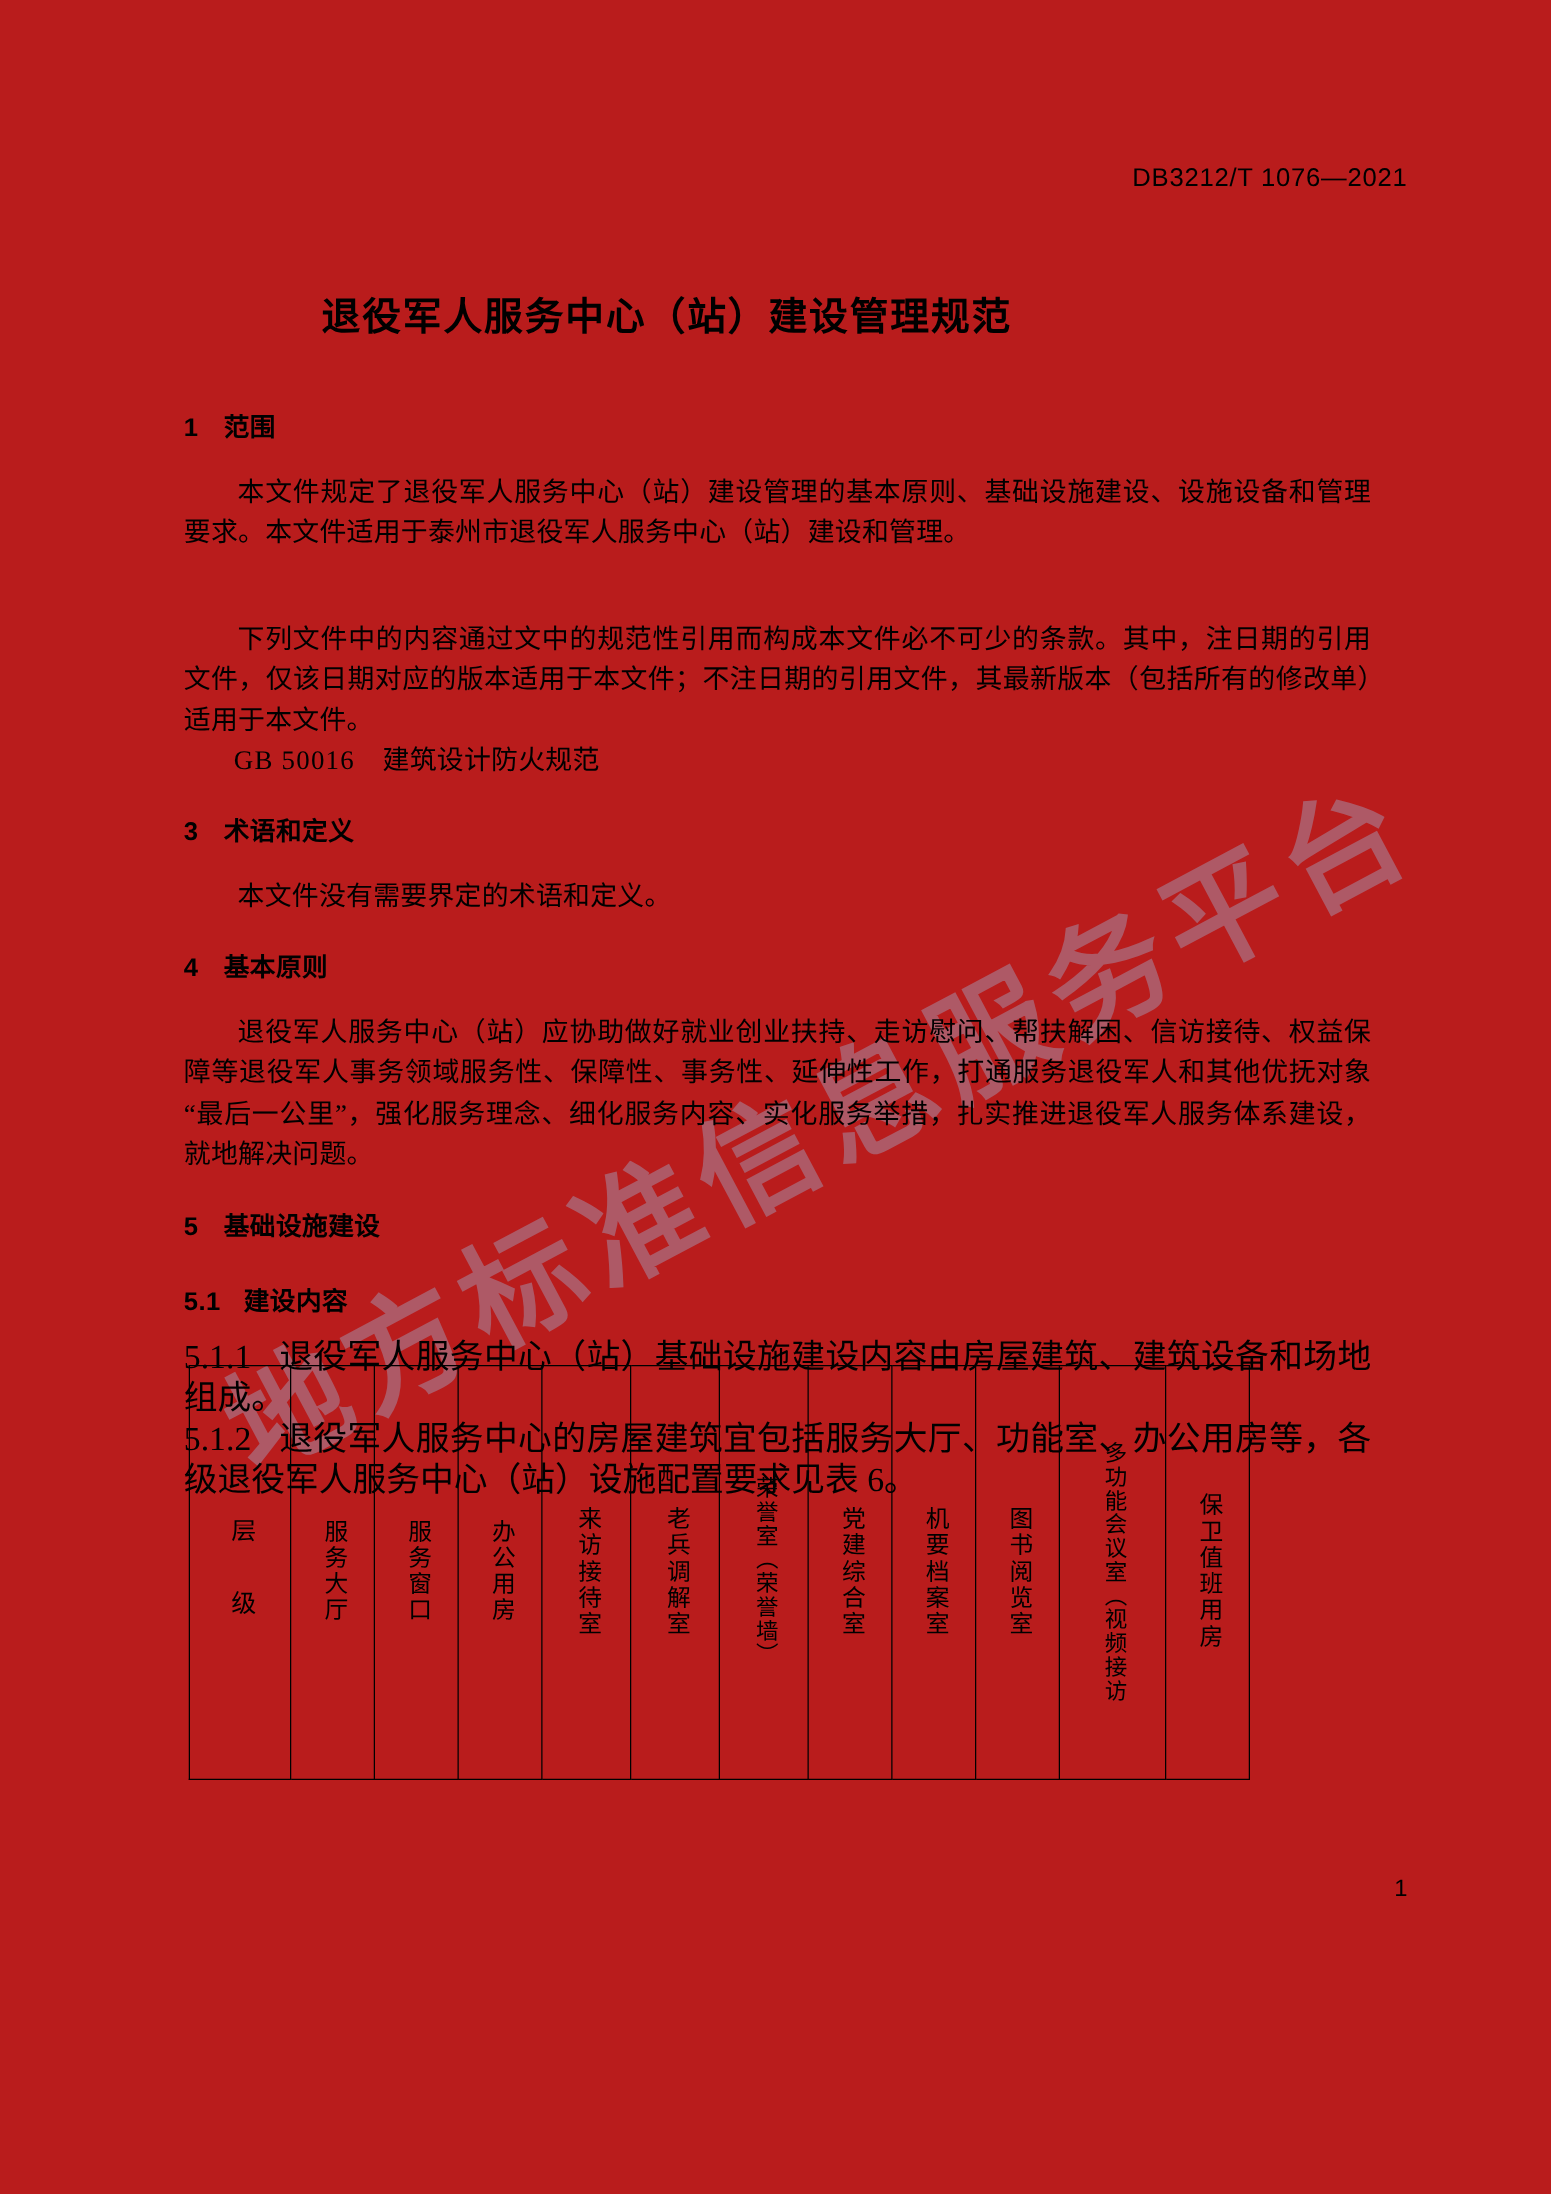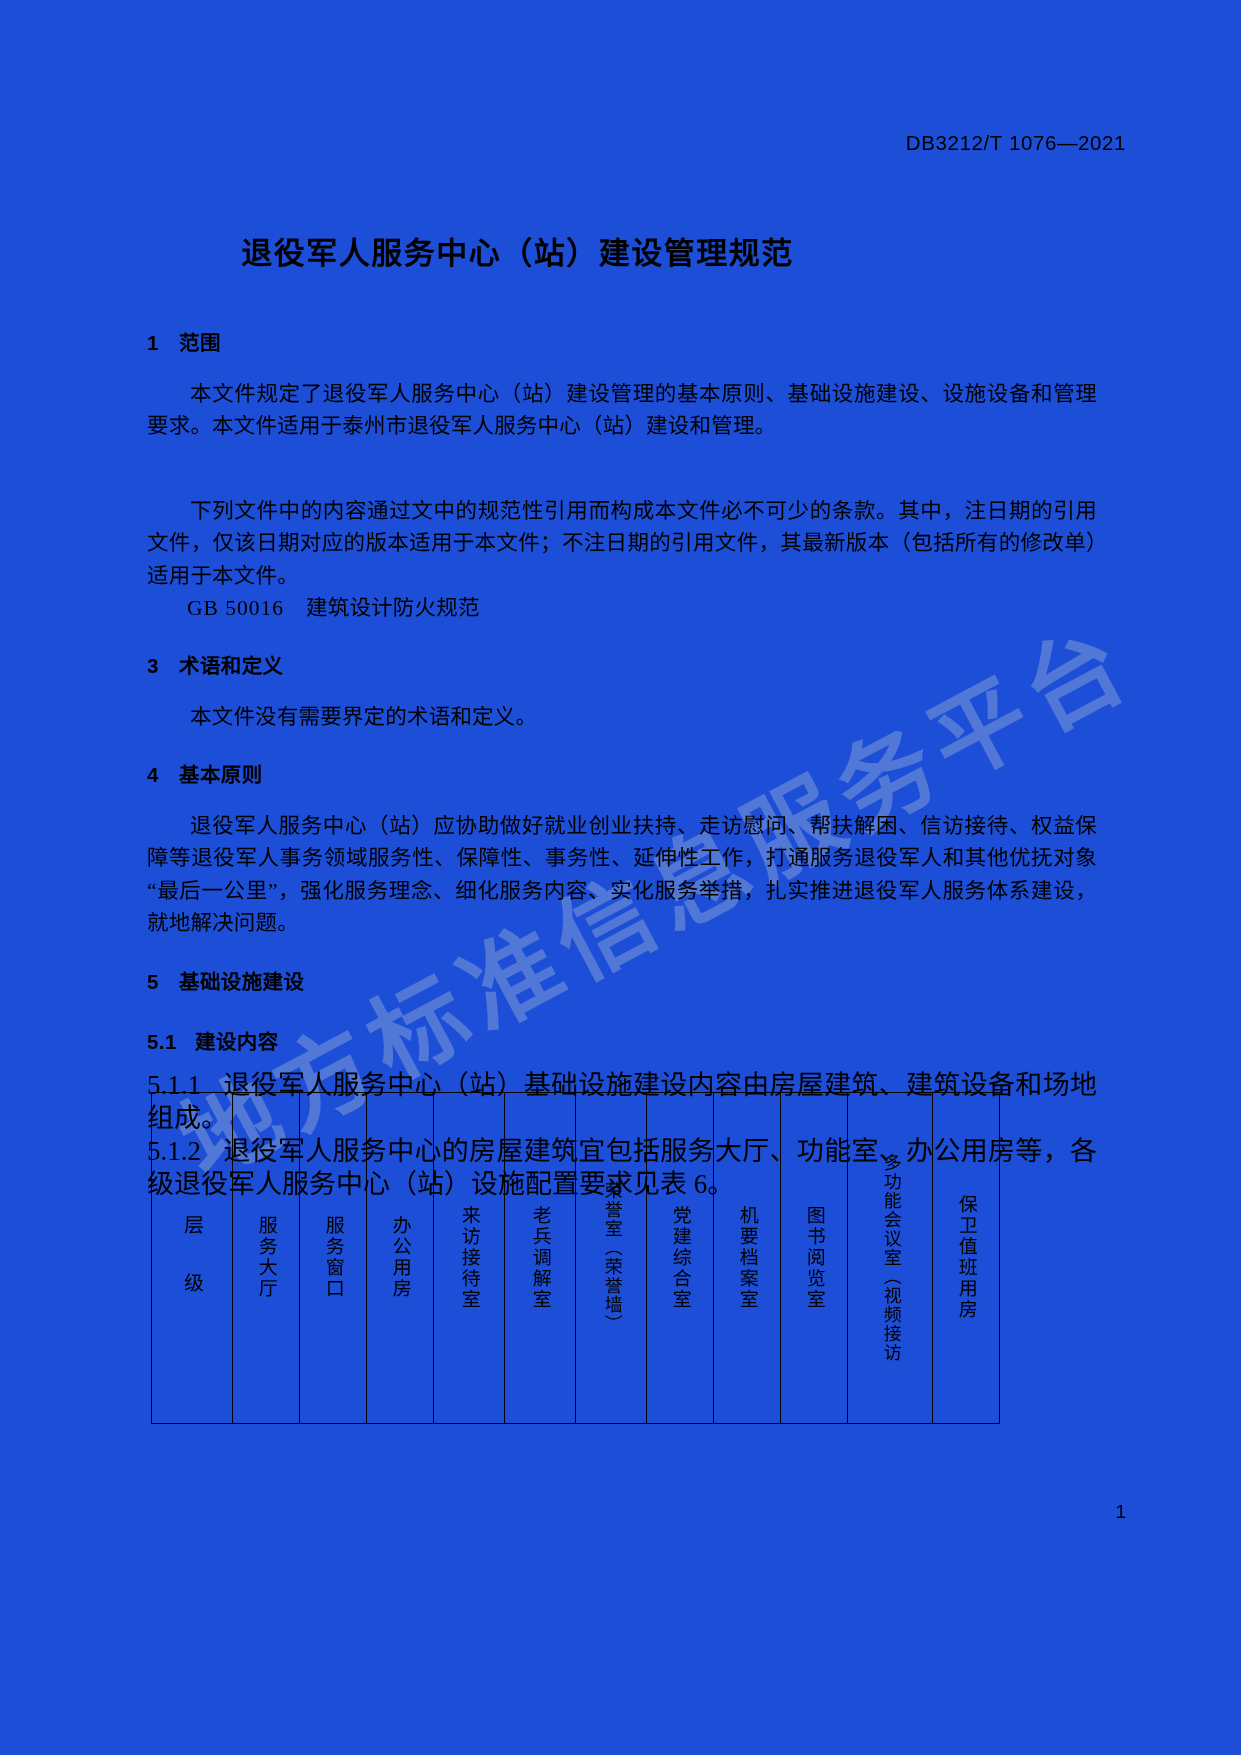--- a/index.html
+++ b/index.html
@@ -6,42 +6,42 @@
   html, body {
     margin: 0;
     padding: 0;
     background: #ffffff;
   }
   .page {
     position: relative;
     width: 1241px;
     height: 1755px;
     margin: 0 auto;
-    background: #1d4ed8;
+    background: #b91c1c;
     font-family: "Liberation Serif", "DejaVu Serif", serif;
     color: #000000;
     overflow: hidden;
   }
 
   
   .doc-header {
     position: absolute;
     top: 131px;
     right: 115px;
     font-family: "Liberation Sans", "DejaVu Sans", sans-serif;
     font-size: 20.5px;
     letter-spacing: 0.6px;
     white-space: nowrap;
   }
 
   
   .doc-title {
     position: absolute;
     top: 228px;
-    left: 0;
+    left: 16px;
     width: 1035px;
     text-align: center;
     font-family: "Liberation Sans", "DejaVu Sans", sans-serif;
     font-weight: bold;
     font-size: 31px;
     letter-spacing: 1.5px;
   }
 
   
   .content {

